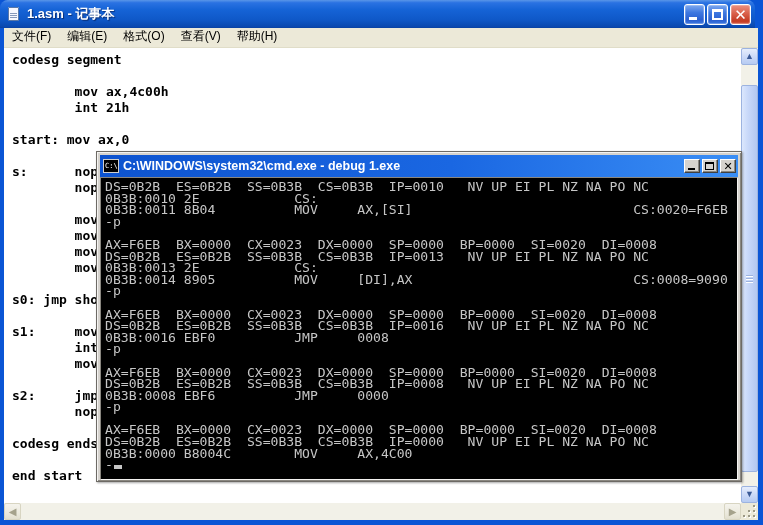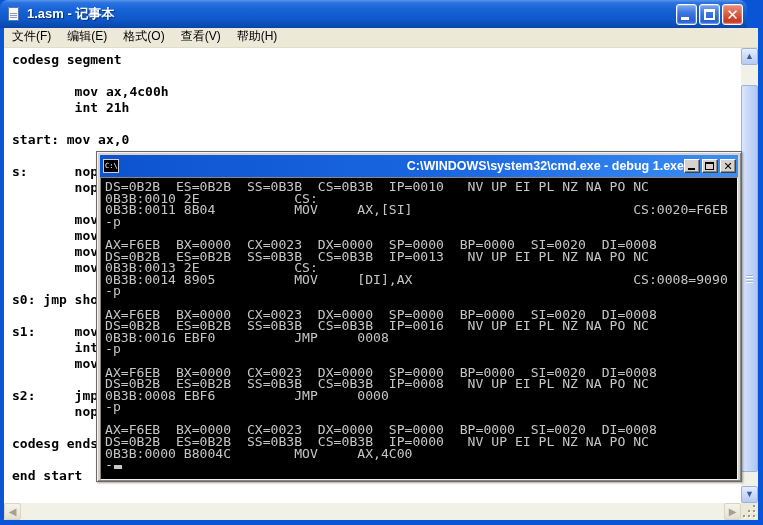--- a/index.html
+++ b/index.html
@@ -1,21 +1,21 @@
 <!DOCTYPE html>
 <html><head>
 <meta charset="utf-8">
 <style>
   * { box-sizing: border-box; margin: 0; padding: 0; }
   body { font-family: "Liberation Sans", "DejaVu Sans", sans-serif; }
   .screen { position: relative; width: 763px; height: 525px; background:#ece9d8; overflow: hidden; }
 
   
   .np { position:absolute; inset:0; background:#0a55d5; }
-  .np-title { position:absolute; left:0; top:0; right:16px; height:28px;
+  .np-title { position:absolute; left:0; top:0; right:8px; height:28px;
     background: linear-gradient(180deg,#5a96e8 0%,#2a72e2 10%,#1563d6 35%,#0f58c8 70%,#0a48ae 96%,#0940a0 100%);
     border-radius:8px 8px 0 0; display:flex; align-items:center; padding:0 4px 0 6px; }
   .np-title-text { color:#fff; font-weight:bold; font-size:13px; margin-left:5px; flex:1;
     text-shadow:1px 1px 1px rgba(0,0,30,.5); white-space:nowrap; overflow:hidden; }
   .np-icon { width:16px; height:16px; position:relative; flex:0 0 16px; }
   .np-icon .page { position:absolute; left:2px; top:1px; width:11px; height:14px; background:#f8f8ff;
     border:1px solid #5a78a8; border-radius:1px; }
   .np-icon .spiral { position:absolute; left:2px; top:1px; width:11px; height:3px; background:#7fb2f0; }
   .np-icon .l1,.np-icon .l2,.np-icon .l3 { position:absolute; left:4px; height:1px; background:#8899bb; width:7px; }
   .np-icon .l1{top:7px} .np-icon .l2{top:9px} .np-icon .l3{top:11px}
@@ -57,21 +57,21 @@
   
   .cmd { position:absolute; left:96px; top:151px; width:646px; height:331px; background:#d6d3ce;
     border:1px solid #6d6a65; box-shadow: inset 1px 1px 0 #f4f3f1, inset -1px -1px 0 #8a8780, 1px 1px 2px rgba(0,0,0,.35);
     padding:3px; }
   .cmd-title { height:22px; background: linear-gradient(90deg,#0d53cf 0%,#1a67e2 55%,#3a8ef5 100%);
     display:flex; align-items:center; padding:0 2px 0 3px; }
   .cmd-icon { width:16px; height:14px; background:#000; border:1px solid #cfcfcf; color:#fff;
     font-family:"DejaVu Sans Mono",monospace; font-size:7px; line-height:12px; text-align:left;
     padding-left:1px; flex:0 0 16px; }
   .cmd-title-text { color:#fff; font-weight:bold; font-size:12.5px; margin-left:4px; flex:1;
-    white-space:nowrap; overflow:hidden; font-family:"Liberation Sans",sans-serif;text-align:right; }
+    white-space:nowrap; overflow:hidden; font-family:"Liberation Sans",sans-serif; }
   .cmd-btns { display:flex; gap:2px; }
   .cmd-btn { width:16px; height:14px; background:#d6d3ce; position:relative;
     border-top:1px solid #fff; border-left:1px solid #fff; border-right:1px solid #404040; border-bottom:1px solid #404040;
     box-shadow: inset -1px -1px 0 #8a8780; }
   .cg-min { position:absolute; left:3px; bottom:2px; width:7px; height:2px; background:#000; }
   .cg-max { position:absolute; left:2px; top:2px; width:9px; height:8px; border:1px solid #000; border-top-width:2px; }
   .cg-close { position:absolute; inset:0; color:#000; font-size:11px; font-weight:bold; line-height:12px; text-align:center; }
   .cmd-console { position:relative; height:303px; background:#000; overflow:hidden;
     border-top:1px solid #8a8780; border-left:1px solid #8a8780; border-right:1px solid #f4f3f1; border-bottom:1px solid #f4f3f1; }
   .cmd-console pre, .console-prompt { font-family:"DejaVu Sans Mono","Liberation Mono",monospace;

